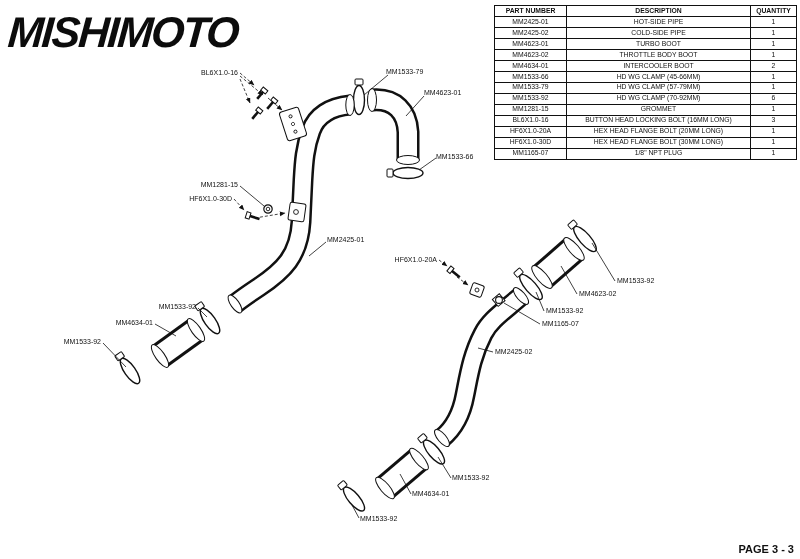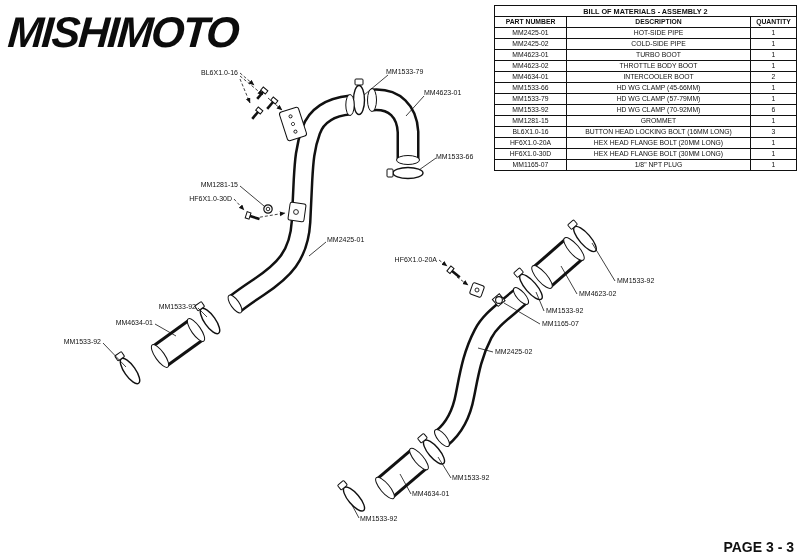--- a/index.html
+++ b/index.html
@@ -8,39 +8,36 @@
   .logo{position:absolute;left:8px;top:8px;font-size:43px;font-weight:900;font-style:italic;
         letter-spacing:-2px;color:#0c0c0c;transform:skewX(-4deg);white-space:nowrap;}
   table.bom{position:absolute;left:494px;top:5px;width:302px;border-collapse:collapse;table-layout:fixed;}
   table.bom th,table.bom td{border:1px solid #111;font-size:6.8px;line-height:1;padding:1.6px 2px;
         text-align:center;white-space:nowrap;overflow:hidden;color:#111;font-weight:normal;}
   table.bom .bom-title{font-weight:bold;font-size:7.3px;}
   table.bom thead .colhead{font-weight:bold;}
   .diagram{position:absolute;left:0;top:0;}
   .callout{position:absolute;font-size:7px;color:#111;white-space:nowrap;line-height:1;}
   .callout.r{transform:translateX(-100%);}
-  .footer{position:absolute;right:6px;bottom:4px;font-size:14px;font-weight:bold;color:#111;}
+  .footer{position:absolute;right:6px;bottom:4px;font-size:11px;font-weight:bold;color:#111;}
 </style>
 </head>
 <body>
 
 <div class="page">
 
   <div class="logo">MISHIMOTO</div>
 
   <table class="bom">
     <colgroup>
         <col style="width:72px">
         <col style="width:184px">
         <col style="width:46px">
       </colgroup>
     <thead>
-      <tr>
-          <th colspan="3" class="bom-title">BILL OF MATERIALS - ASSEMBLY 2</th>
-        </tr>
       <tr>
         <th class="colhead">PART NUMBER</th>
         <th class="colhead">DESCRIPTION</th>
         <th class="colhead">QUANTITY</th>
       </tr>
     </thead>
     <tbody>
       <tr>
           <td>MM2425-01</td>
           <td>HOT-SIDE PIPE</td>

